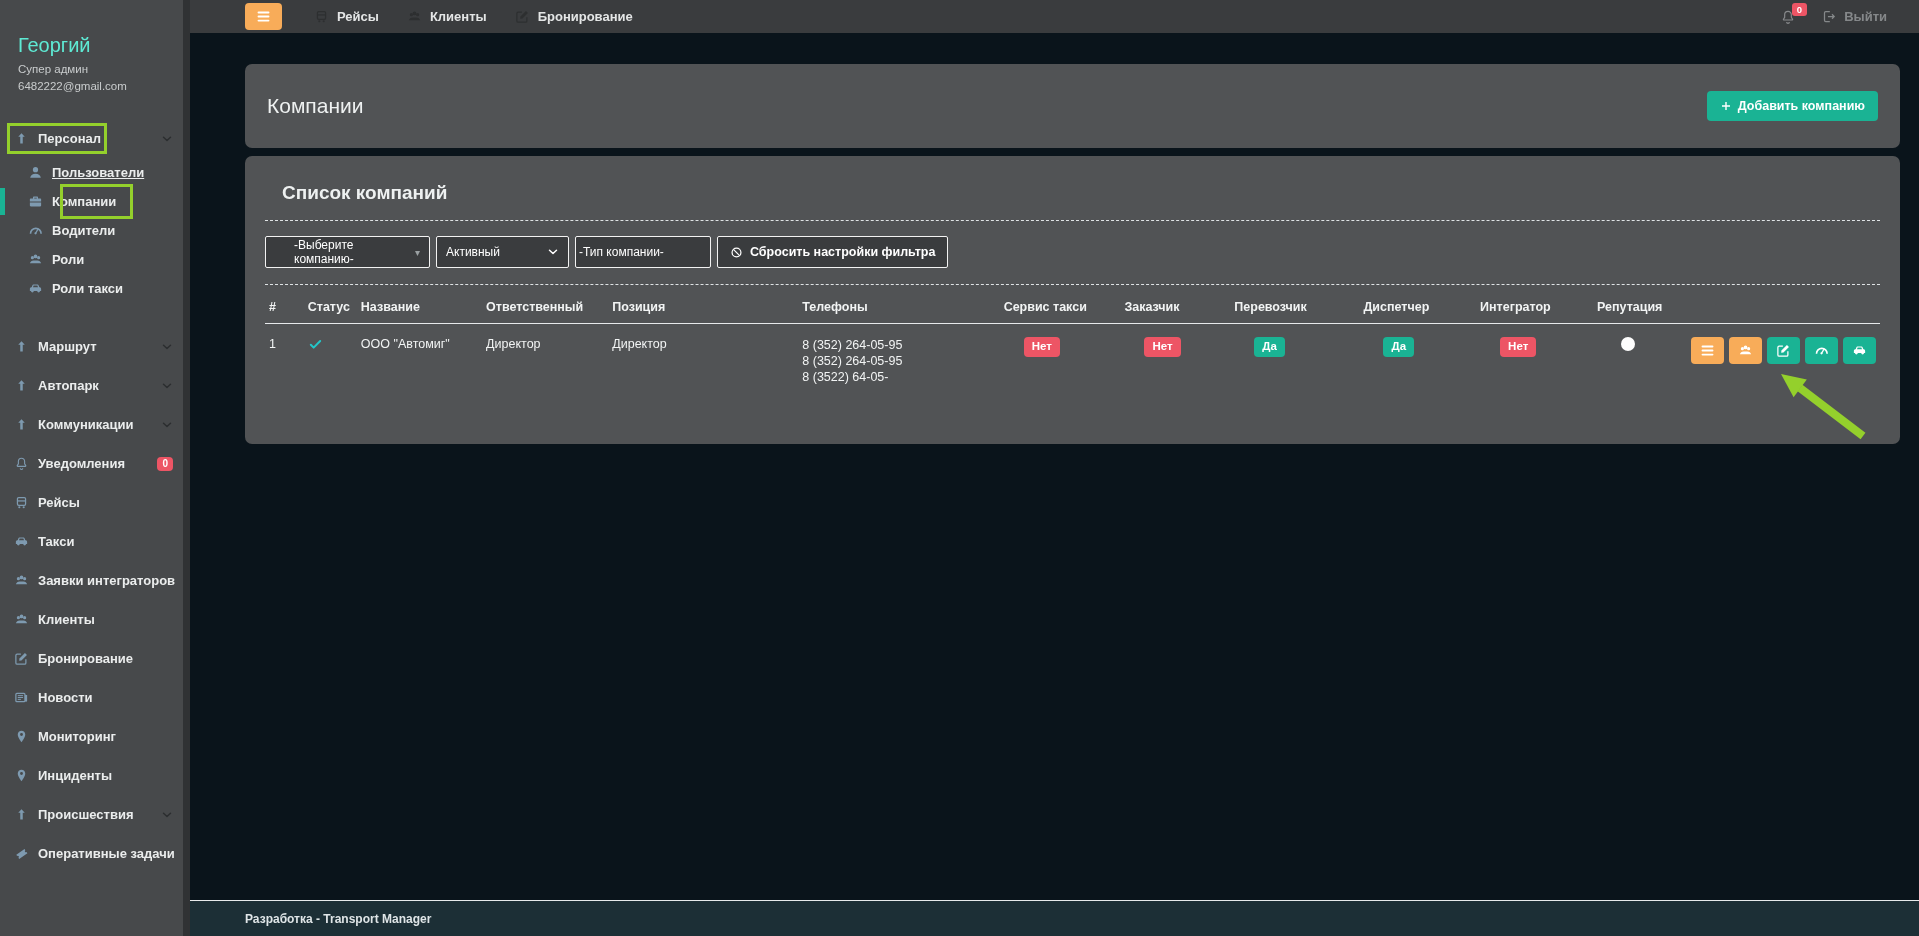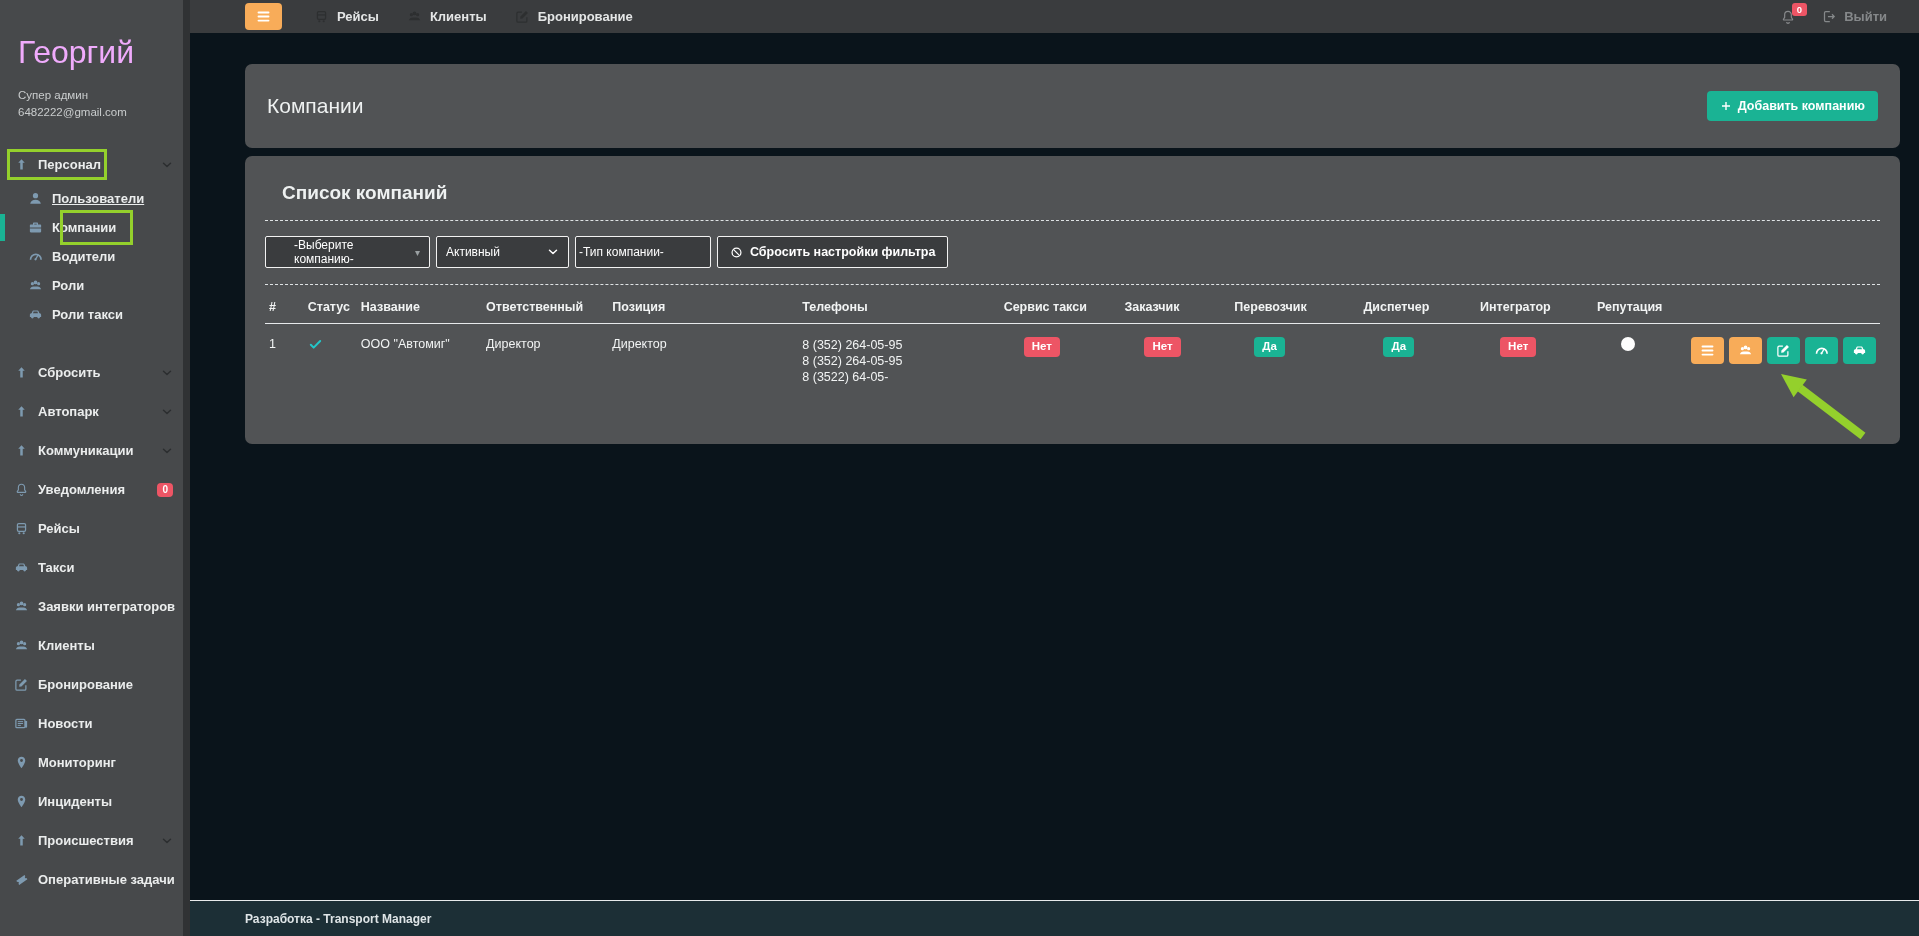--- a/index.html
+++ b/index.html
@@ -3,21 +3,21 @@
 <meta charset="utf-8">
 <style>
   * { margin:0; padding:0; box-sizing:border-box; }
   html,body { width:1919px; height:936px; overflow:hidden; background:#0a141b;
               font-family:"Liberation Sans", sans-serif; }
   .app { position:relative; width:1919px; height:936px; display:flex; }
 
   
   .sidebar { width:183px; flex-shrink:0; background:#47494b; overflow:hidden; }
   .profile { padding:34px 18px 24px; }
-  .p-name  { font-size:32px; font-weight:300; color:#f0abfc; margin-bottom:16px; }
+  .p-name  { font-size:20px; font-weight:300; color:#5eead4; margin-bottom:4px; }
   .p-role, .p-email { font-size:11.5px; color:#c9cccd; line-height:17px; }
   .menu { }
   .s-item { display:flex; align-items:center; gap:9px; padding:12px 10px 12px 14px;
             color:#ebeded; font-size:13px; font-weight:700; position:relative; cursor:pointer; }
   .s-item.sub { padding:7px 10px 7px 28px; }
   .s-item.gap-top { margin-top:24px; }
   .s-ico { width:15px; height:15px; color:#7e9ab0; flex-shrink:0; display:flex; }
   .s-ico svg { width:100%; height:100%; }
   .s-label { white-space:nowrap; }
   .s-label.u { text-decoration:underline; }
@@ -255,21 +255,21 @@
             </svg>
           </span>
         <span class="s-label">Роли такси</span>
       </div>
       <div class="s-item gap-top">
         <span class="s-ico">
             <svg>
               <use href="#i-levelup"></use>
             </svg>
           </span>
-        <span class="s-label">Сбросить</span>
+        <span class="s-label">Маршрут</span>
         <span class="s-chevron">
             <svg>
               <use href="#i-chevron"></use>
             </svg>
           </span>
       </div>
       <div class="s-item">
         <span class="s-ico">
             <svg>
               <use href="#i-levelup"></use>

